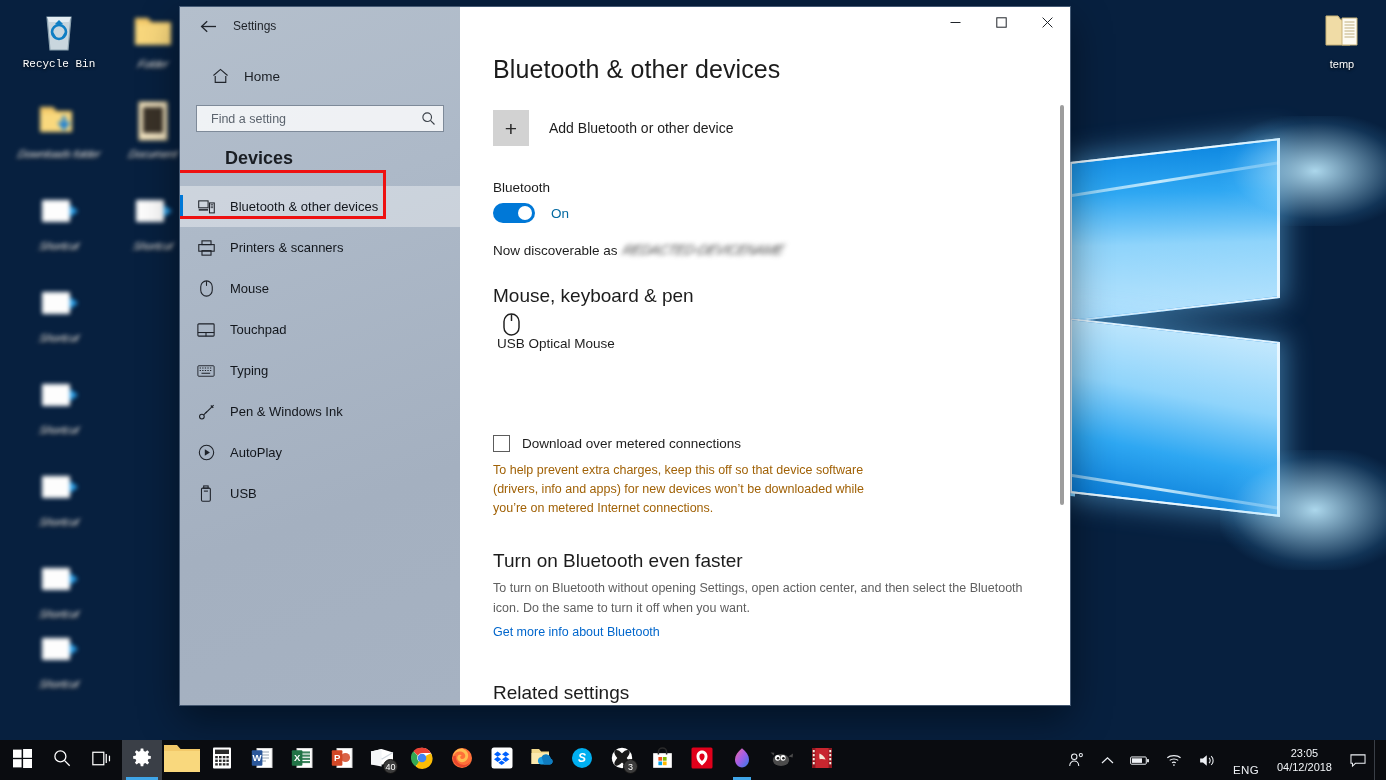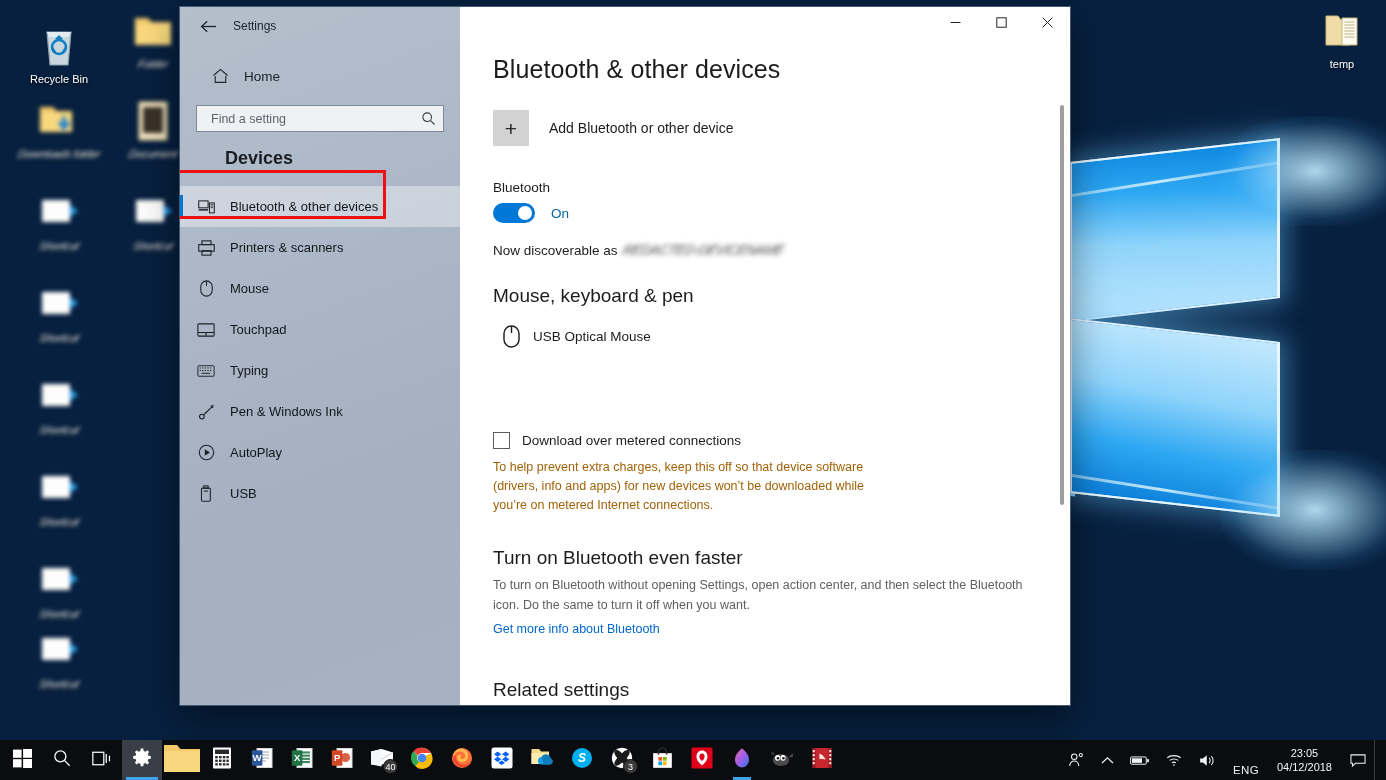--- a/index.html
+++ b/index.html
@@ -273,22 +273,23 @@
     color: #4a4a4a;
     letter-spacing: -0.4px;
   }
   h2.section {
     font-size: 19px; font-weight: 400;
     color: #1c1c1c;
     margin-top: 27px;
     margin-bottom: 6px;
   }
   .device-row {
-    display: flex; align-items: center;
-    margin-top: 18px;
+    display: flex; align-items: flex-start;
+    margin-top: 6px;
+    flex-direction: column;
   }
   .device-row .dicon {
     width: 36px; display: flex; align-items: center; justify-content: center;
     color: #1f1f1f;
   }
   .device-row .dlabel { margin-left: 4px; font-size: 13.5px; color: #1d1d1d; }
 
   #metered-block { margin-top: 84px; }
   #metered-check-row { display: flex; align-items: center; }
   #metered-box {
@@ -407,21 +408,21 @@
     <div id="hero-bl-ext"></div>
     <div class="hero-pane" id="hero-tl"></div>
     <div class="hero-pane" id="hero-bl"></div>
     <div class="hero-glow" id="glow-top"></div>
     <div class="hero-glow" id="glow-bot"></div>
     <div class="hero-streak" style="left:-80px; top:38px; width:340px; transform:rotate(-9deg);"></div>
     <div class="hero-streak" style="left:-80px; top:330px; width:340px; transform:rotate(9deg);"></div>
   </div>
 
   <div id="desktop-icons">
-      <div class="desk-icon" style="left: 14px; top: 23px;">
+      <div class="desk-icon" style="left: 14px; top: 8px; font-family: Liberation Mono, monospace;">
         <span class="glyph">
           <svg width="36" height="42" viewBox="0 0 36 42">
             <path d="M6 7 H30 L27 40 H9 Z" fill="#c9d6de" stroke="#8aa0ae" stroke-width="1.2"></path>
             <path d="M6 7 H30 L27.6 12 H8.4 Z" fill="#e3ecf2"></path>
             <circle cx="18" cy="22" r="7" fill="none" stroke="#0f7ec4" stroke-width="2.6"></circle>
             <path d="M14 14 L22 14 L18 10 Z" fill="#0f7ec4"></path>
             <path d="M11.5 23 l3 5 M24.5 23 l-3 5" stroke="#0f7ec4" stroke-width="2.2"></path>
           </svg>
         </span>
         <span class="label">Recycle Bin</span>

